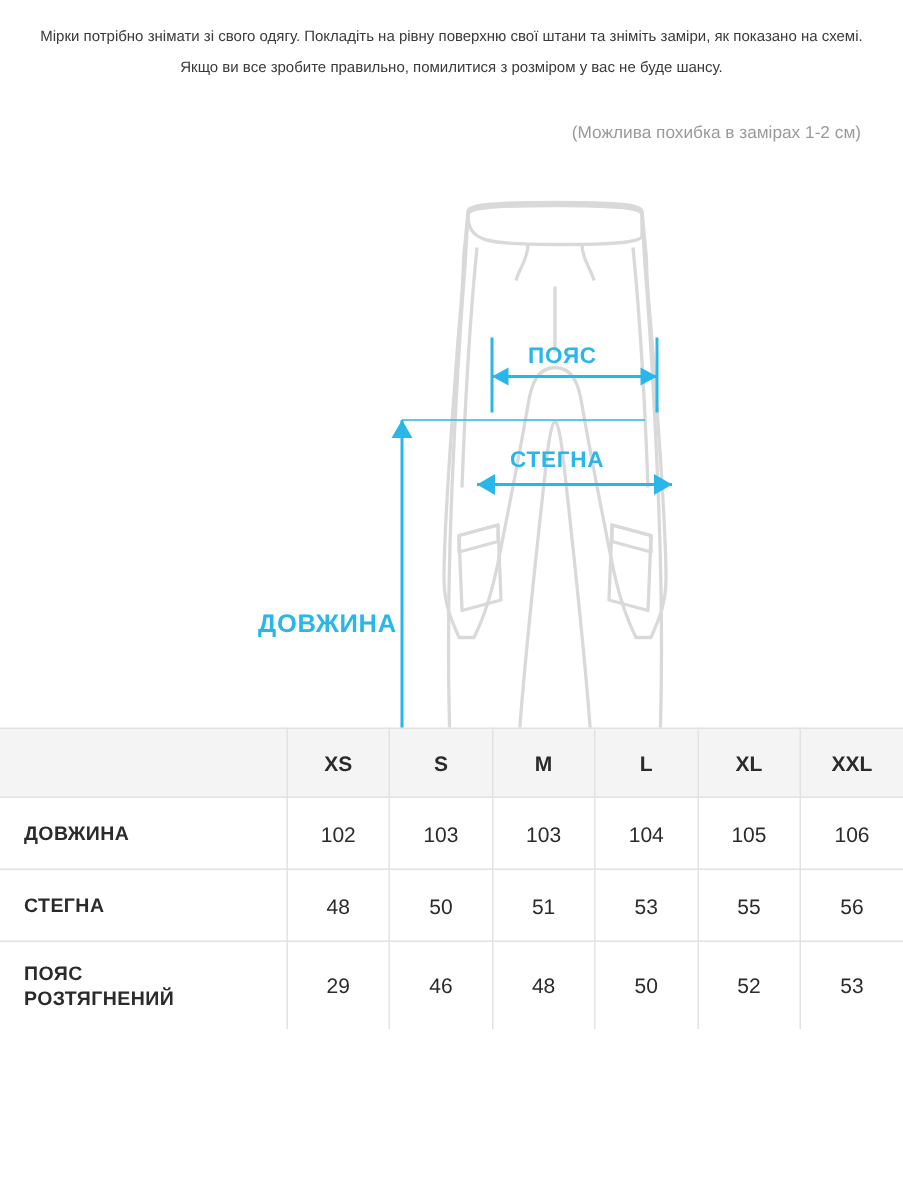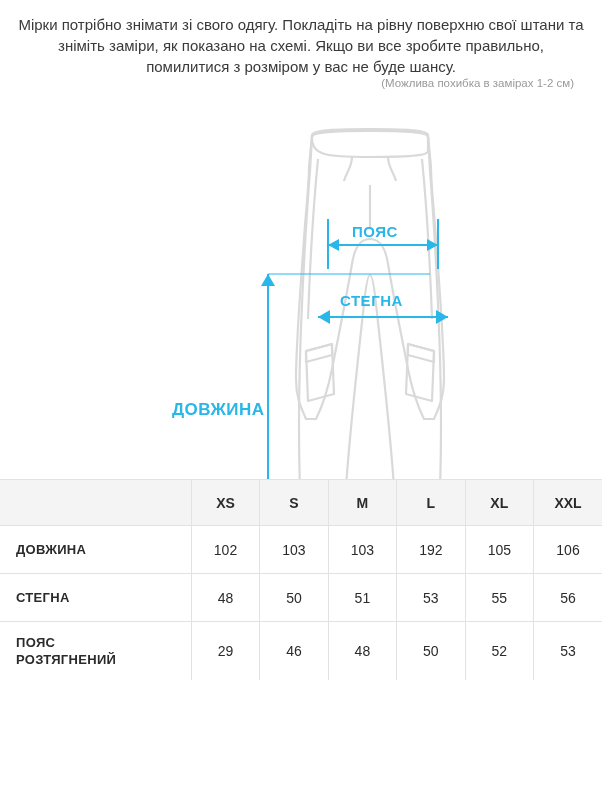--- a/index.html
+++ b/index.html
@@ -15,26 +15,26 @@
     color: #2b2b2b;
     position: relative;
     overflow: hidden;
   }
   .intro {
     padding: 14px 18px 0 18px;
     text-align: center;
   }
   .intro p {
     margin: 0;
-    font-size: 15px;
+    font-size: 10px;
     line-height: 21px;
     color: #3a3a3a;
   }
   .note {
-    margin-top: 0;
+    margin-top: 27px;
     font-size: 11.5px;
     color: #9a9a9a;
     text-align: right;
     padding-right: 10px;
   }
   .diagram {
     position: relative;
     width: 602px;
     height: 390px;
   }
@@ -201,21 +201,21 @@
       <th>XL</th>
       <th>XXL</th>
     </tr>
   </thead>
   <tbody>
     <tr>
       <td class="rowhead">ДОВЖИНА</td>
       <td>102</td>
       <td>103</td>
       <td>103</td>
-      <td>192</td>
+      <td>104</td>
       <td>105</td>
       <td>106</td>
     </tr>
     <tr>
       <td class="rowhead">СТЕГНА</td>
       <td>48</td>
       <td>50</td>
       <td>51</td>
       <td>53</td>
       <td>55</td>

